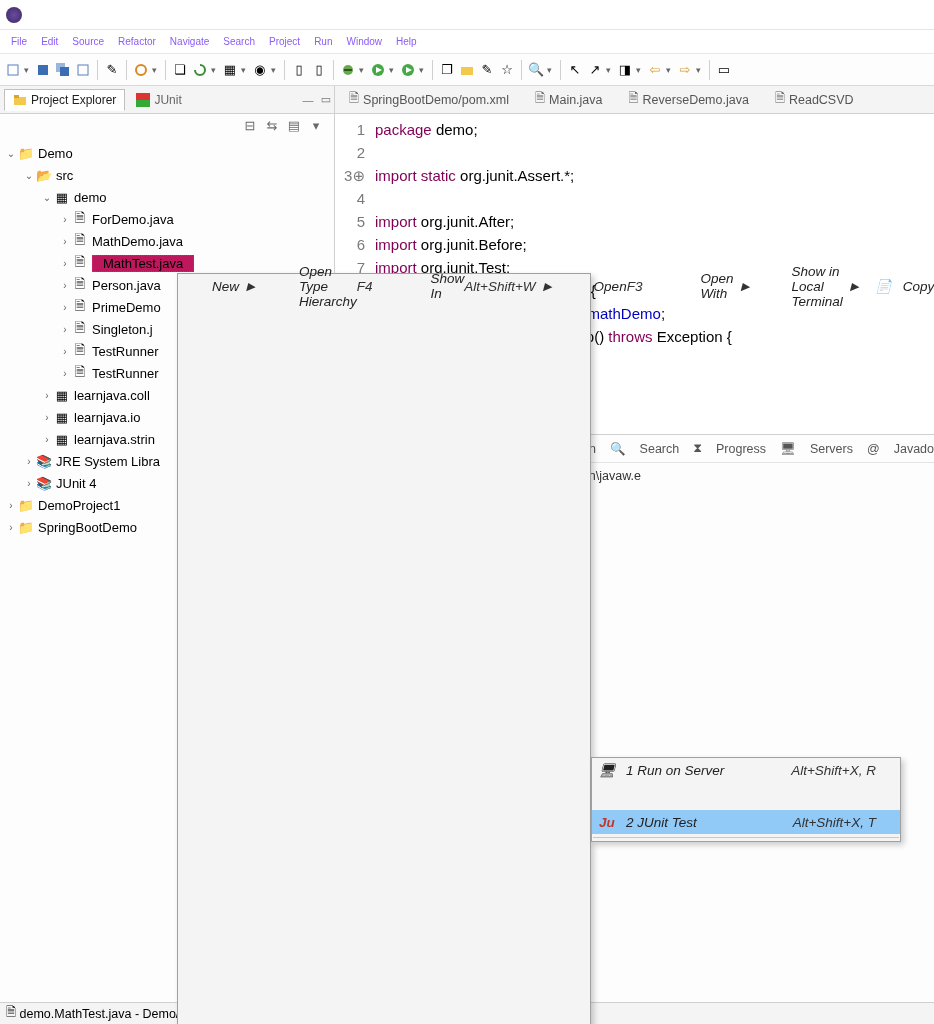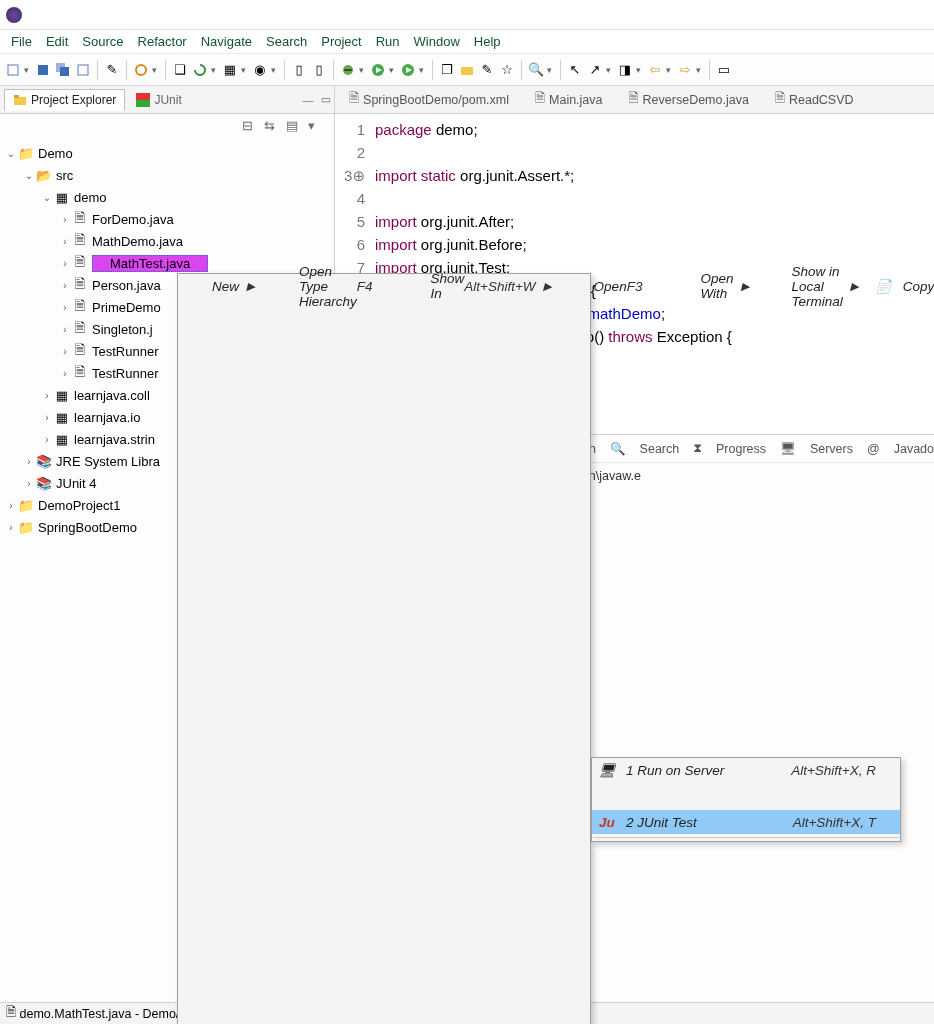--- a/index.html
+++ b/index.html
@@ -5,50 +5,50 @@
 * { box-sizing: border-box; margin: 0; padding: 0; font-family: "Segoe UI", Tahoma, sans-serif; }
 body { background: #fff; width: 934px; height: 1024px; overflow: hidden; font-size: 13px; }
 
 
 .titlebar { height: 30px; display: flex; align-items: center; padding: 0 6px; background: #fff; border-bottom: 1px solid #e4e4e4; }
 .titlebar .logo { width: 16px; height: 16px; border-radius: 50%; background: radial-gradient(circle, #6a4aa0, #3a2a60); margin-right: 6px; }
 .titlebar .title { color: #222; font-size: 12.5px; }
 
 
 .menubar { height: 24px; display: flex; align-items: center; padding: 0 4px; background: #fff; border-bottom: 1px solid #e8e8e8; }
-.menubar .mi { padding: 2px 7px; color: #14532d; font-size: 13px; cursor: default; }
+.menubar .mi { padding: 2px 7px; color: #8b5cf6; font-size: 10px; cursor: default; }
 .menubar .mi .u { text-decoration: underline; }
 
 
 .toolbar { height: 32px; display: flex; align-items: center; padding: 0 4px; background: #fdfdfd; border-bottom: 1px solid #d9d9d9; gap: 2px; flex-wrap: nowrap; overflow: hidden; }
 .tbtn { width: 18px; height: 18px; display: inline-flex; align-items: center; justify-content: center; border: 1px solid transparent; }
 .tsep { width: 1px; height: 20px; background: #d0d0d0; margin: 0 3px; }
 .drop { width: 8px; color: #666; font-size: 9px; }
 
 
 .main { display: flex; height: calc(100% - 30px - 24px - 32px - 22px); }
-.left { width: 335px; border-right: 1px solid #d0d0d0; background: #fdfdfd; display: flex; flex-direction: column; }
+.left { width: 335px; border-right: 1px solid #d0d0d0; background: #fdfdfd; display: flex; flex-direction: column; text-align: center; }
 .lefttabs { height: 28px; display: flex; align-items: center; background: #f4f4f4; border-bottom: 1px solid #d0d0d0; padding-left: 4px; gap: 2px; }
 .tab { display: flex; align-items: center; gap: 4px; padding: 3px 8px; font-size: 12px; border: 1px solid transparent; background: #f4f4f4; color: #666; }
 .tab.active { background: #fff; border: 1px solid #c0c0c0; border-bottom-color: #fff; color: #222; }
 .tabicon { width: 14px; height: 14px; display: inline-block; }
 .lefttabs .spacer { flex: 1; }
 .lefttabs .mini { width: 16px; height: 16px; color: #7a7a7a; font-size: 11px; display:flex;align-items:center;justify-content:center; }
 
 .treetools { height: 24px; display: flex; justify-content: flex-end; align-items: center; gap: 6px; padding-right: 10px; }
 .treetools .t { width: 16px; height: 16px; color: #6b6b6b; }
 
 .tree { flex: 1; overflow: hidden; padding: 4px 0; font-size: 13px; }
 .node { display: flex; align-items: center; height: 22px; padding-right: 4px; white-space: nowrap; }
 .arrow { width: 14px; text-align: center; color: #666; font-size: 10px; cursor: default; }
 .arrow.open::before { content: "⌄"; }
 .arrow.closed::before { content: "›"; }
 .nicon { width: 16px; height: 16px; margin-right: 4px; display: inline-flex; align-items: center; justify-content: center; }
 .node .label { cursor: default; }
-.node.selected .label { background: #d946ef; border: 1px dotted #2a6fb5; padding: 0 17px; }
+.node.selected .label { background: #be185d; border: 1px dotted #2a6fb5; padding: 0 10px; }
 
 .right { flex: 1; display: flex; flex-direction: column; overflow: hidden; }
 .edtabrow { height: 28px; display: flex; align-items: center; background: #f4f4f4; border-bottom: 1px solid #d0d0d0; padding-left: 6px; gap: 10px; overflow: hidden; }
 .edtab { display: flex; align-items: center; gap: 4px; padding: 4px 8px; font-size: 12.5px; color: #555; }
 .editor { flex: 0 0 auto; height: 320px; background: #fff; font-family: Consolas, monospace; font-size: 15px; line-height: 23px; padding: 4px 0 0 0; overflow: hidden; }
 .codeline { display: flex; }
 .gutter { width: 40px; text-align: right; color: #7a7a7a; padding-right: 10px; }
 .code { flex: 1; white-space: pre; }
 .kw { color: #7f0055; font-weight: normal; }
 .fn { color: #0000c0; }

